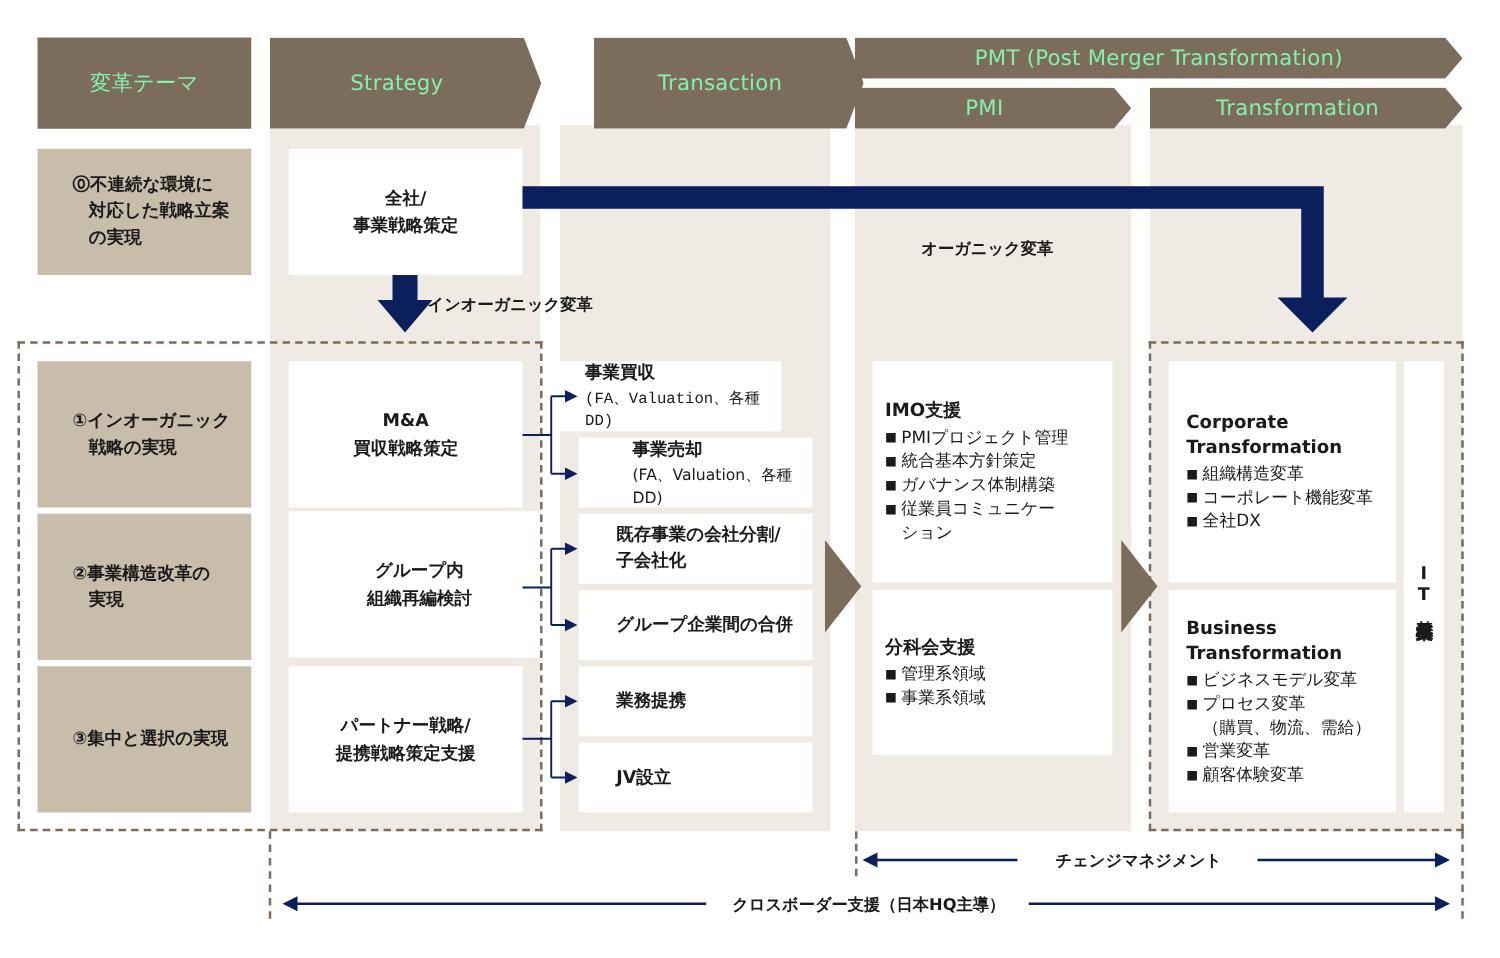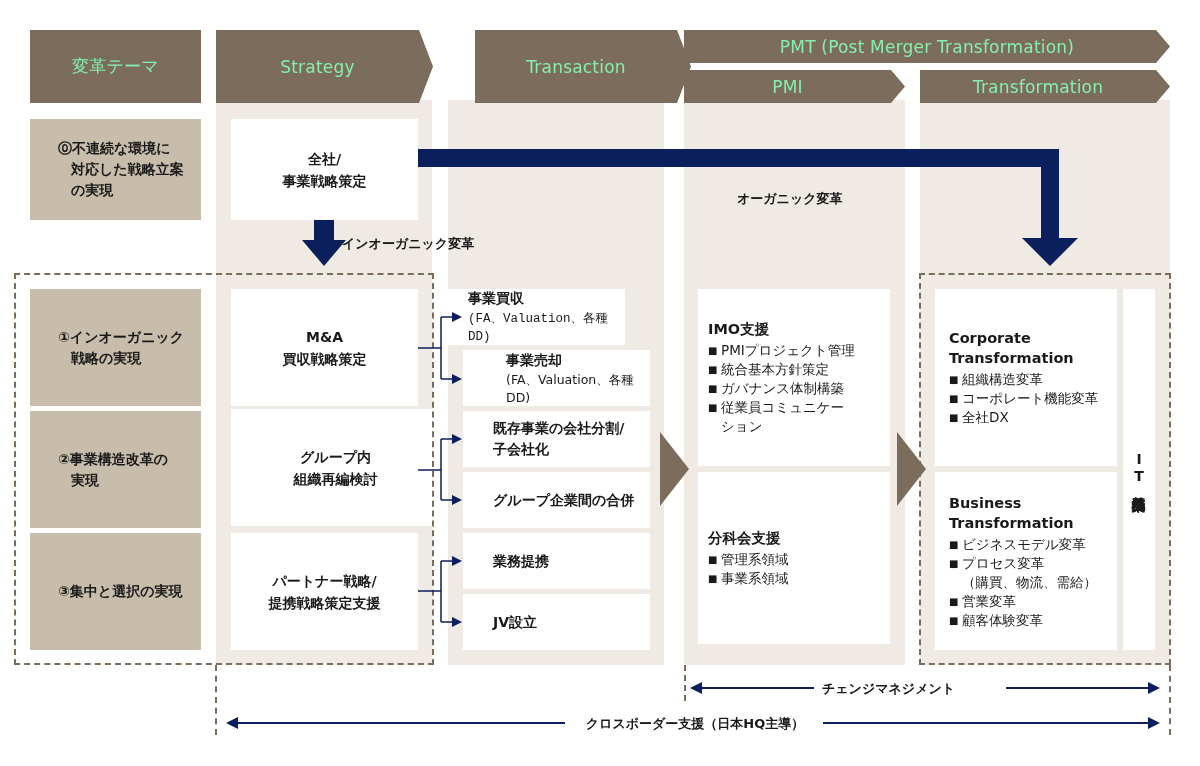--- a/index.html
+++ b/index.html
@@ -102,21 +102,21 @@
 </div>
 
 <div class="abs list-box" style="left:698px; top:289px; width:192px; height:177px; padding-top:0;">
   <span class="list-title">IMO支援</span>
   <span class="list-item">PMIプロジェクト管理</span>
   <span class="list-item">統合基本方針策定</span>
   <span class="list-item">ガバナンス体制構築</span>
   <span class="list-item">従業員コミュニケー
 ション</span>
 </div>
-<div class="abs list-box" style="left:698px; top:472px; width:192px; height:172px;">
+<div class="abs list-box" style="left:698px; top:472px; width:192px; height:132px;">
   <span class="list-title">分科会支援</span>
   <span class="list-item">管理系領域</span>
   <span class="list-item">事業系領域</span>
 </div>
 
 <div class="abs list-box" style="left:935px; top:289px; width:182px; height:177px; padding-left:14px;">
   <span class="list-title">Corporate
 Transformation</span>
   <span class="list-item">組織構造変革</span>
   <span class="list-item">コーポレート機能変革</span>
@@ -174,14 +174,14 @@
   <polygon points="1160,688 1148,682 1148,694" fill="#0b1f5c"></polygon>
 
   <line x1="236" y1="723" x2="565" y2="723" stroke="#0b1f5c" stroke-width="2"></line>
   <polygon points="226,723 238,717 238,729" fill="#0b1f5c"></polygon>
   <line x1="823" y1="723" x2="1150" y2="723" stroke="#0b1f5c" stroke-width="2"></line>
   <polygon points="1160,723 1148,717 1148,729" fill="#0b1f5c"></polygon>
 </svg>
 
 <div class="abs lbl" style="left:342px; top:235px;">インオーガニック変革</div>
 <div class="abs lbl" style="left:737px; top:190px;">オーガニック変革</div>
-<div class="abs lbl" style="left:822px; top:680px; width:178px; text-align:left;">チェンジマネジメント</div>
+<div class="abs lbl" style="left:822px; top:680px; width:178px; text-align:center;">チェンジマネジメント</div>
 <div class="abs lbl" style="left:573px; top:715px; width:244px; text-align:center;">クロスボーダー支援（日本HQ主導）</div>
 
 </body></html>

